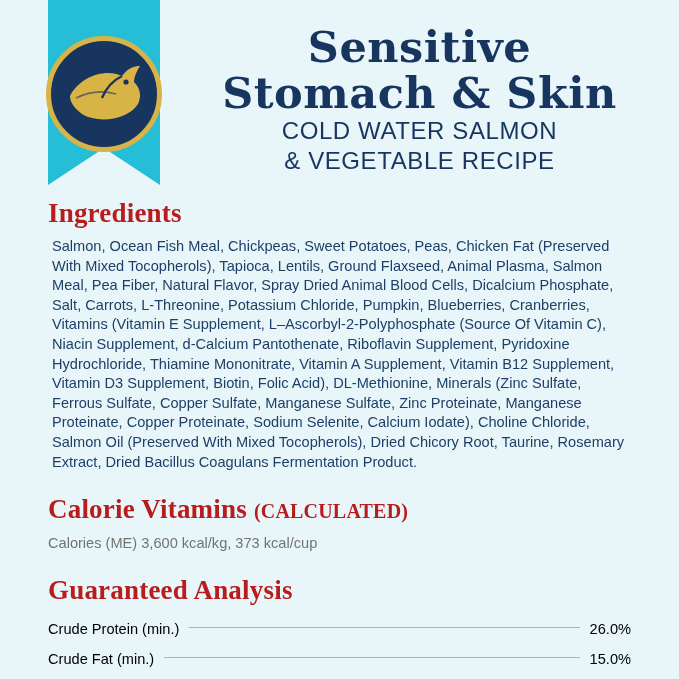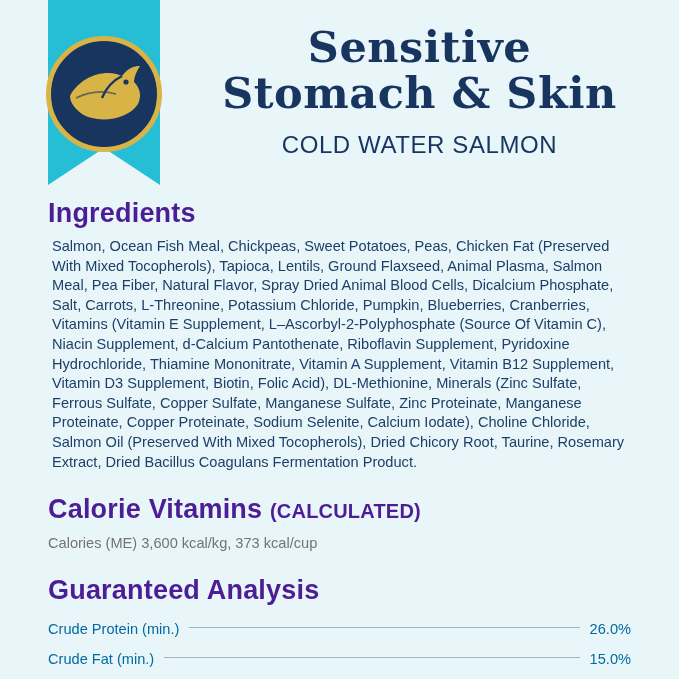--- a/index.html
+++ b/index.html
@@ -61,39 +61,39 @@
   }
   .title-main {
     font-family: "DejaVu Serif", serif;
     font-weight: bold;
     font-size: 43px;
     line-height: 46px;
     color: #17355f;
     letter-spacing: 0.5px;
   }
   .title-sub {
-    margin-top: 14px;
+    margin-top: 0;
     font-family: "Liberation Sans", sans-serif;
     font-size: 24px;
     line-height: 30px;
     letter-spacing: 0.6px;
     color: #17355f;
   }
 
   
   .content {
     padding: 0 48px;
     box-sizing: border-box;
   }
   h2.section-title {
-    font-family: Liberation Sans, sans-serif;
+    font-family: Liberation Serif, serif;
     font-weight: bold;
     font-size: 27px;
     margin: 0 0 8px 0;
-    color: #4c1d95;
+    color: #b91c1c;
     letter-spacing: 0.2px;
   }
   h2.section-title .calc {
     font-size: 20px;
     font-weight: bold;
     letter-spacing: 0.2px;
   }
   .ingredients-text {
     font-size: 14.6px;
     line-height: 19.6px;
@@ -105,21 +105,21 @@
     font-size: 14.6px;
     line-height: 20px;
     color: #737373;
     margin: 0 0 22px 0;
   }
   .ga-list { margin-top: 4px; }
   .ga-row {
     display: flex;
     align-items: center;
     font-size: 14.6px;
-    color: #0369a1;
+    color: #000000;
     padding: 7px 0;
   }
   .ga-label { white-space: nowrap; }
   .ga-dots {
     flex: 1;
     border-bottom: 1px solid #9fb6c9;
     margin: 0 10px 5px 10px;
     height: 1px;
   }
   .ga-value { white-space: nowrap; text-align: center; }
@@ -137,20 +137,21 @@
         <path d="M60 14 C52 18, 44 26, 40 36" fill="none" stroke="#17355f" stroke-width="2.4"></path>
         <circle cx="64" cy="20" r="2.6" fill="#17355f"></circle>
         <path d="M14 36 C26 30, 40 28, 54 32" fill="none" stroke="#17355f" stroke-width="1.6" opacity="0.6"></path>
       </svg>
     </div>
 
     <div class="title-block">
       <div class="title-main">Sensitive</div>
       <div class="title-main">Stomach &amp; Skin</div>
       <div class="title-sub">COLD WATER SALMON</div>
+      <div class="title-sub" style="margin-top:0">&amp; VEGETABLE RECIPE</div>
     </div>
   </div>
 
   <div class="content">
 
     <h2 class="section-title">Ingredients</h2>
     <p class="ingredients-text">Salmon, Ocean Fish Meal, Chickpeas, Sweet Potatoes, Peas, Chicken Fat (Preserved With Mixed Tocopherols), Tapioca, Lentils, Ground Flaxseed, Animal Plasma, Salmon Meal, Pea Fiber, Natural Flavor, Spray Dried Animal Blood Cells, Dicalcium Phosphate, Salt, Carrots, L-Threonine, Potassium Chloride, Pumpkin, Blueberries, Cranberries, Vitamins (Vitamin E Supplement, L–Ascorbyl-2-Polyphosphate (Source Of Vitamin C), Niacin Supplement, d-Calcium Pantothenate, Riboflavin Supplement, Pyridoxine Hydrochloride, Thiamine Mononitrate, Vitamin A Supplement, Vitamin B12 Supplement, Vitamin D3 Supplement, Biotin, Folic Acid), DL-Methionine, Minerals (Zinc Sulfate, Ferrous Sulfate, Copper Sulfate, Manganese Sulfate, Zinc Proteinate, Manganese Proteinate, Copper Proteinate, Sodium Selenite, Calcium Iodate), Choline Chloride, Salmon Oil (Preserved With Mixed Tocopherols), Dried Chicory Root, Taurine, Rosemary Extract, Dried Bacillus Coagulans Fermentation Product.</p>
 
     <h2 class="section-title">
       <span>Calorie Vitamins</span>

